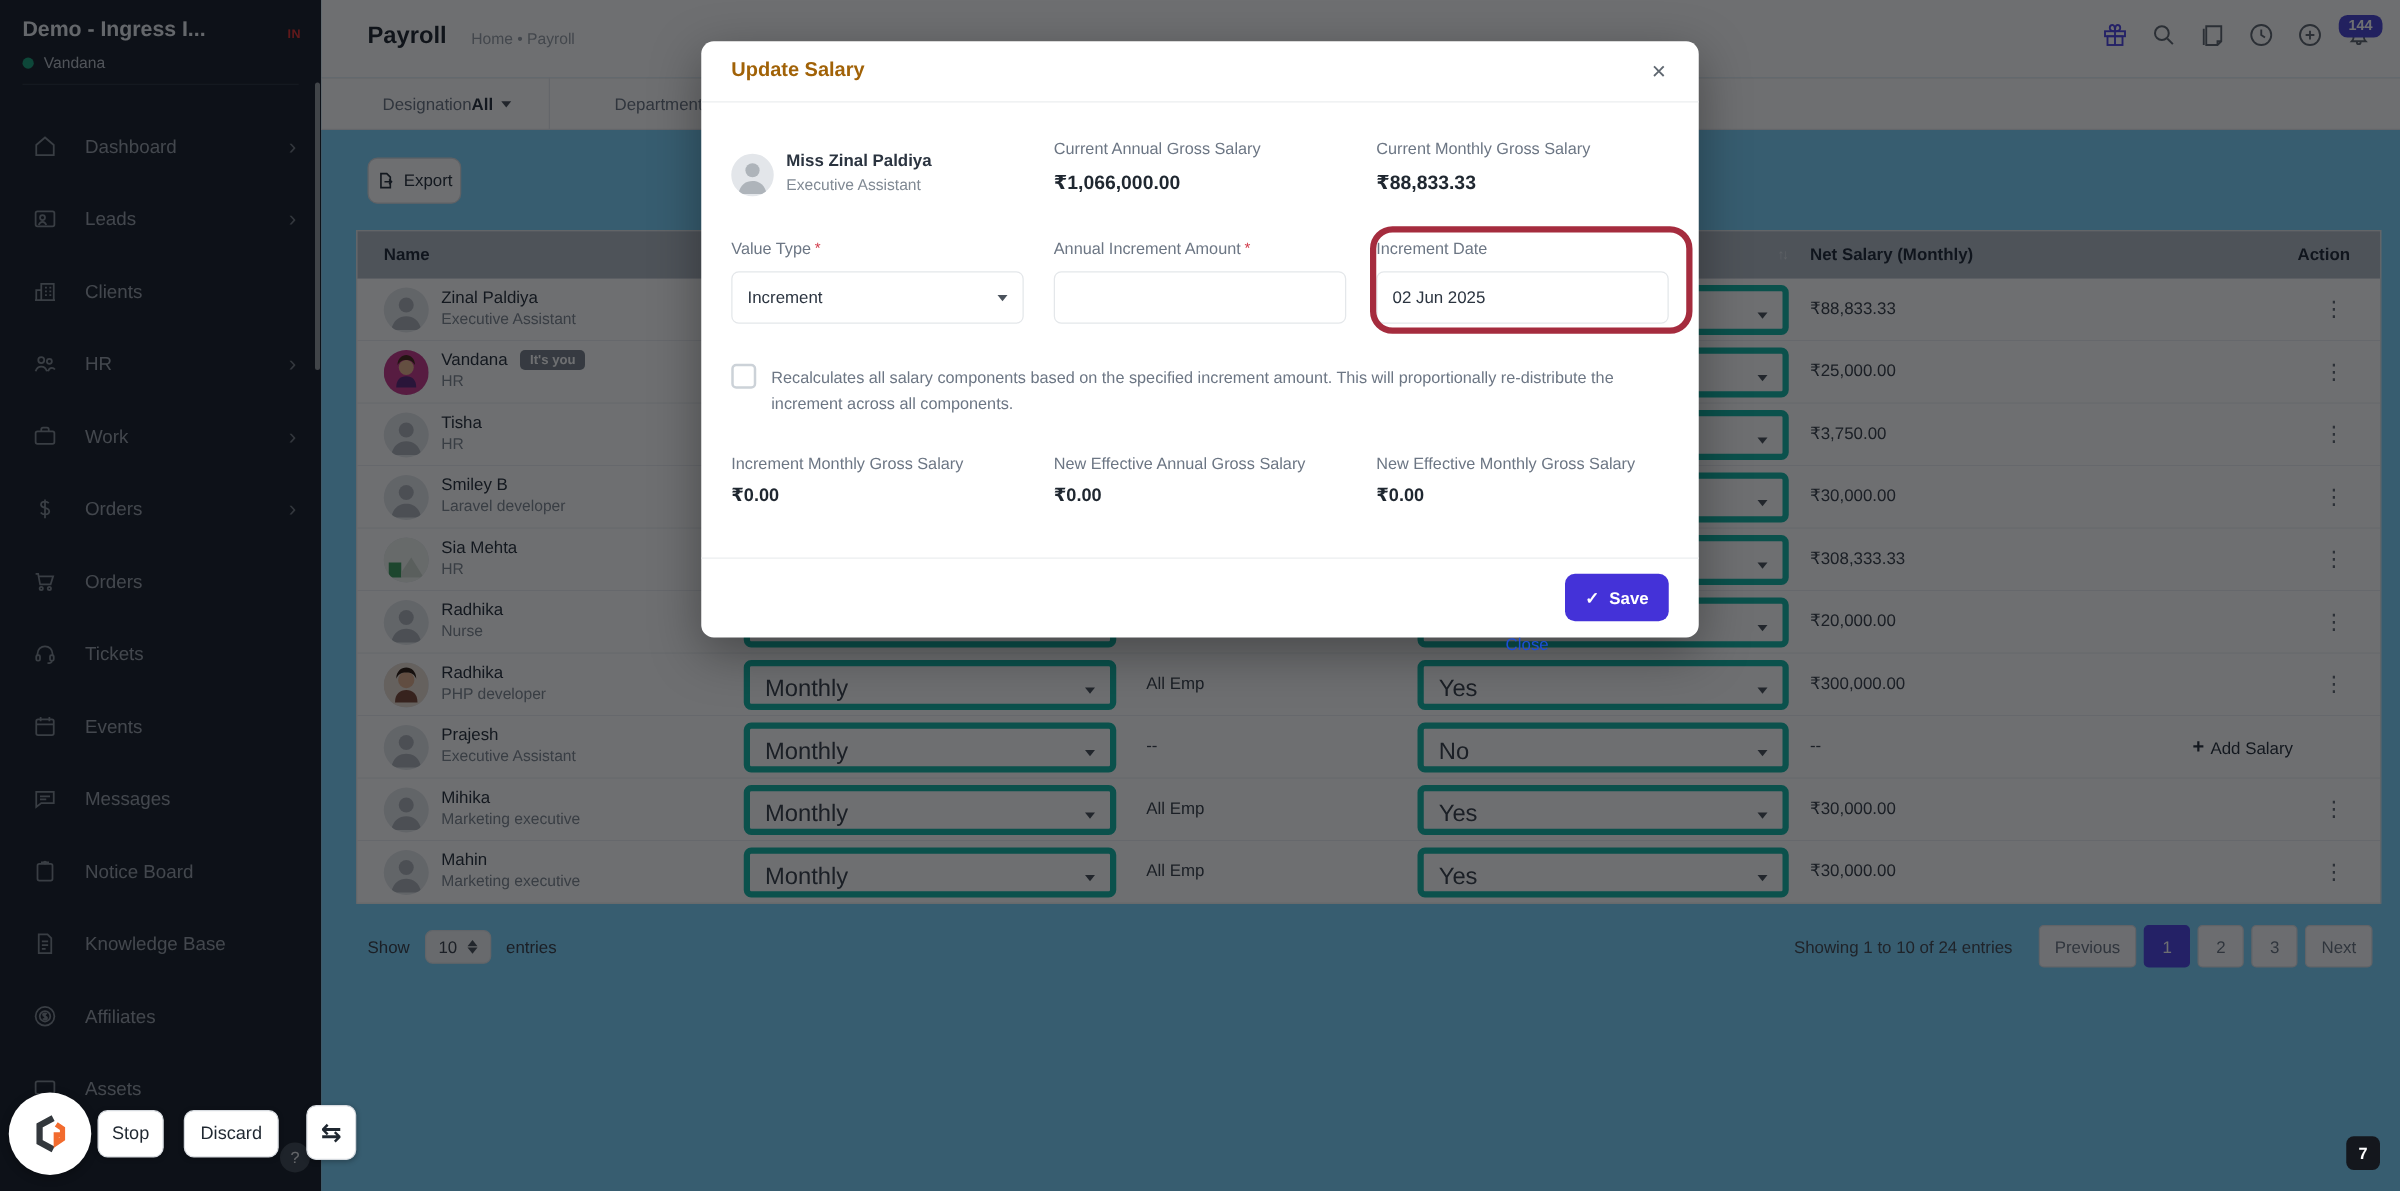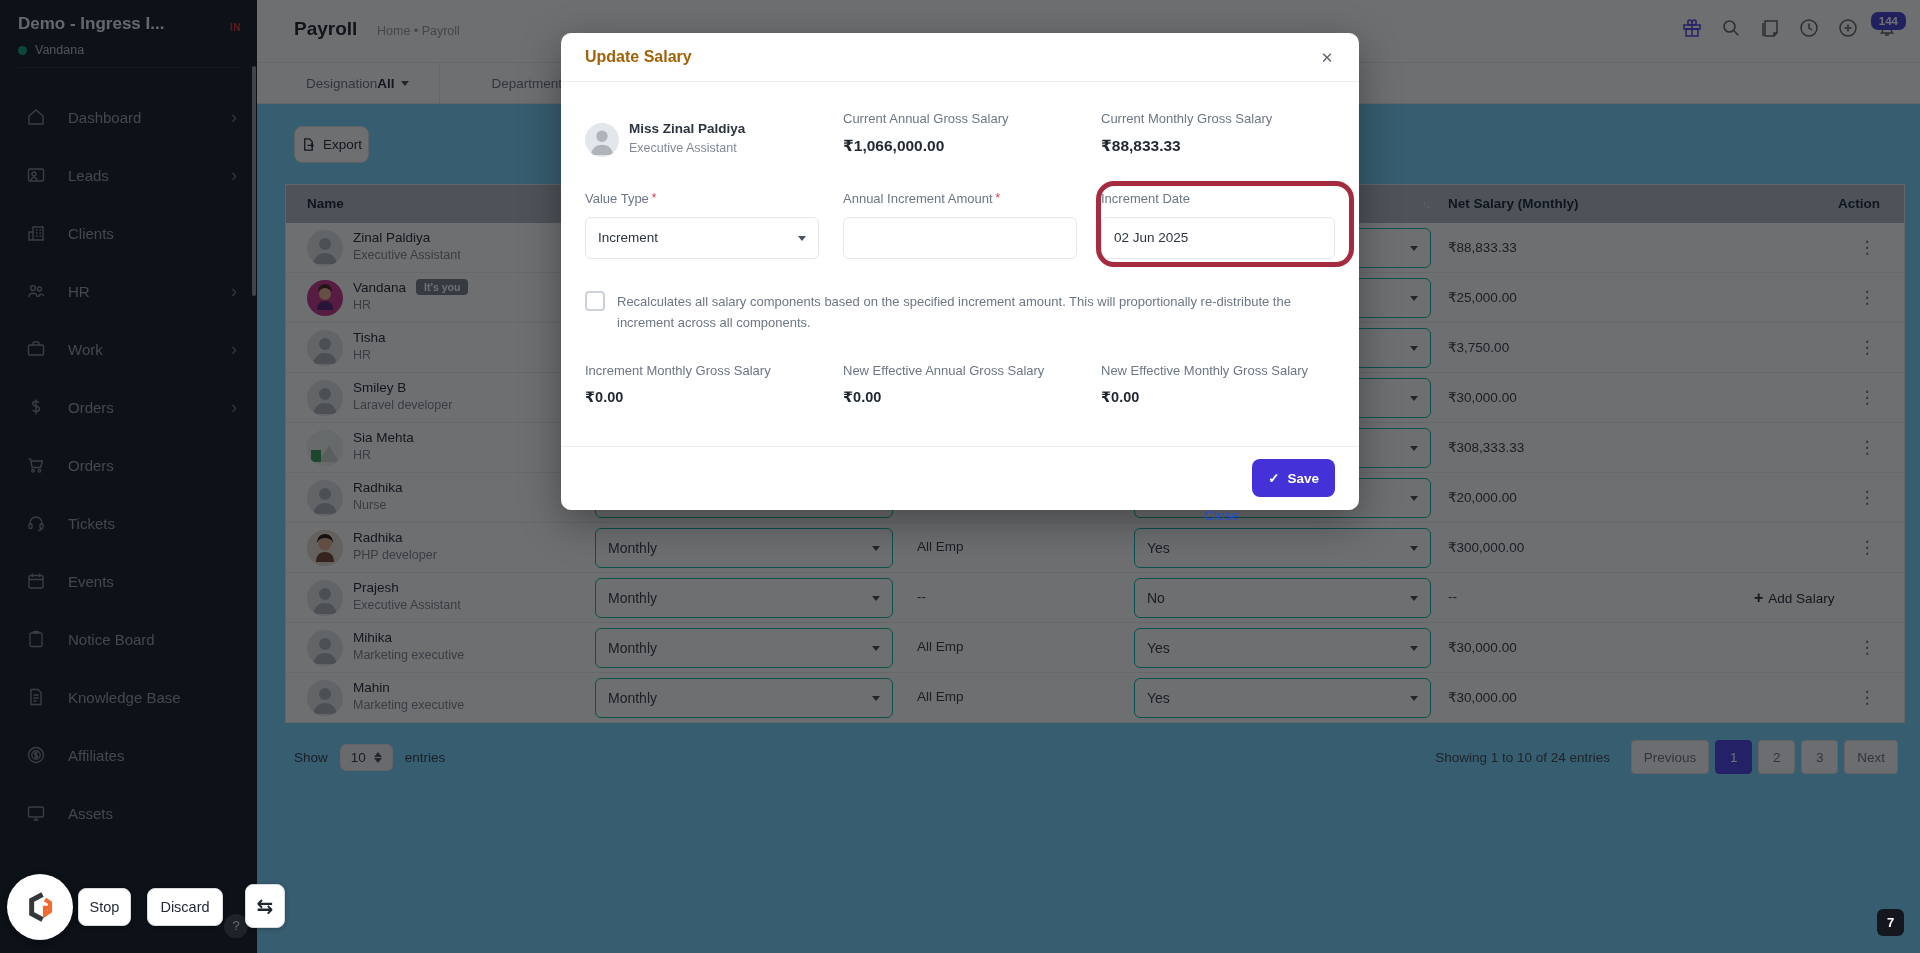--- a/index.html
+++ b/index.html
@@ -52,22 +52,22 @@
   .thead { position:absolute; left:0; top:0; width:100%; height:38px; background:#b2bcc6; }
   .th { position:absolute; top:0; height:38px; line-height:38px; font-size:13.5px; font-weight:bold; color:#1f2937; }
   .sort-ic { position:absolute; left:1136px; top:0; height:38px; line-height:38px; font-size:11px; color:#d8dde3; letter-spacing:-2px; }
   .trow { position:absolute; left:0; width:100%; height:50px; border-bottom:1px solid #eceff2; background:#fff; }
   .avatar { position:absolute; left:21px; top:7px; width:36px; height:36px; border-radius:50%; background:#e3e6ea; overflow:hidden; }
   .avatar svg { width:36px; height:36px; display:block; }
   .cell-name { position:absolute; left:67px; top:7px; font-size:13.5px; color:#28313c; }
   .cell-role { position:absolute; left:67px; top:25px; font-size:12.5px; color:#818a94; }
   .you-pill { display:inline-block; margin-left:10px; background:#79828c; color:#fff; font-size:10.5px; font-weight:bold;
     padding:2px 8px; border-radius:4px; position:relative; top:-1px; }
-  .sel { position:absolute; top:5px; height:40px; background:#fff; border:1px solid #14b8a6; border-radius:6px;
-    font-size:14px; color:#3a424c; line-height:38px; padding:0 12px; cursor:pointer; }
+  .sel { position:absolute; top:5px; height:40px; background:#fff; border:5px solid #14b8a6; border-radius:6px;
+    font-size:19px; color:#3a424c; line-height:38px; padding:0 12px; cursor:pointer; }
   .sel .caret { position:absolute; right:12px; top:17px; }
   .sel.cycle { left:309px; width:298px; }
   .sel.flag { left:848px; width:297px; }
   .cell-group { position:absolute; left:631px; top:16px; font-size:13.5px; color:#3a424c; }
   .cell-net { position:absolute; left:1162px; top:16px; font-size:13.5px; color:#3a424c; }
   .kebab { position:absolute; left:1568px; top:12px; width:26px; height:26px; text-align:center; color:#646c76; font-size:17px; line-height:26px; cursor:pointer; border-radius:4px; }
   .addsal { position:absolute; left:1468px; top:12px; height:26px; display:flex; align-items:center; gap:5px;
     font-size:13.5px; color:#28313c; cursor:pointer; }
   .addsal .plus { font-size:16px; font-weight:bold; }
 
@@ -234,20 +234,29 @@
             <svg viewBox="0 0 20 20" fill="none" stroke="currentColor" stroke-width="1.4">
               <rect x="3" y="4.5" width="14" height="12.5" rx="1.5"></rect>
               <path d="M3 8.5h14M6.5 2.5v3.5M13.5 2.5v3.5"></path>
             </svg>
           </span>
         <span class="nlabel">Events</span>
       </div>
       <div class="nav-item">
         <span class="nicon">
             <svg viewBox="0 0 20 20" fill="none" stroke="currentColor" stroke-width="1.4">
+              <path d="M3 4.5h14v9H7l-4 3z"></path>
+              <path d="M6 8h8M6 10.5h5"></path>
+            </svg>
+          </span>
+        <span class="nlabel">Messages</span>
+      </div>
+      <div class="nav-item">
+        <span class="nicon">
+            <svg viewBox="0 0 20 20" fill="none" stroke="currentColor" stroke-width="1.4">
               <rect x="4" y="4" width="12" height="13.5" rx="1.5"></rect>
               <path d="M7.5 4V2.8h5V4"></path>
               <circle cx="10" cy="3" r="0.8"></circle>
             </svg>
           </span>
         <span class="nlabel">Notice Board</span>
       </div>
       <div class="nav-item">
         <span class="nicon">
             <svg viewBox="0 0 20 20" fill="none" stroke="currentColor" stroke-width="1.4">

